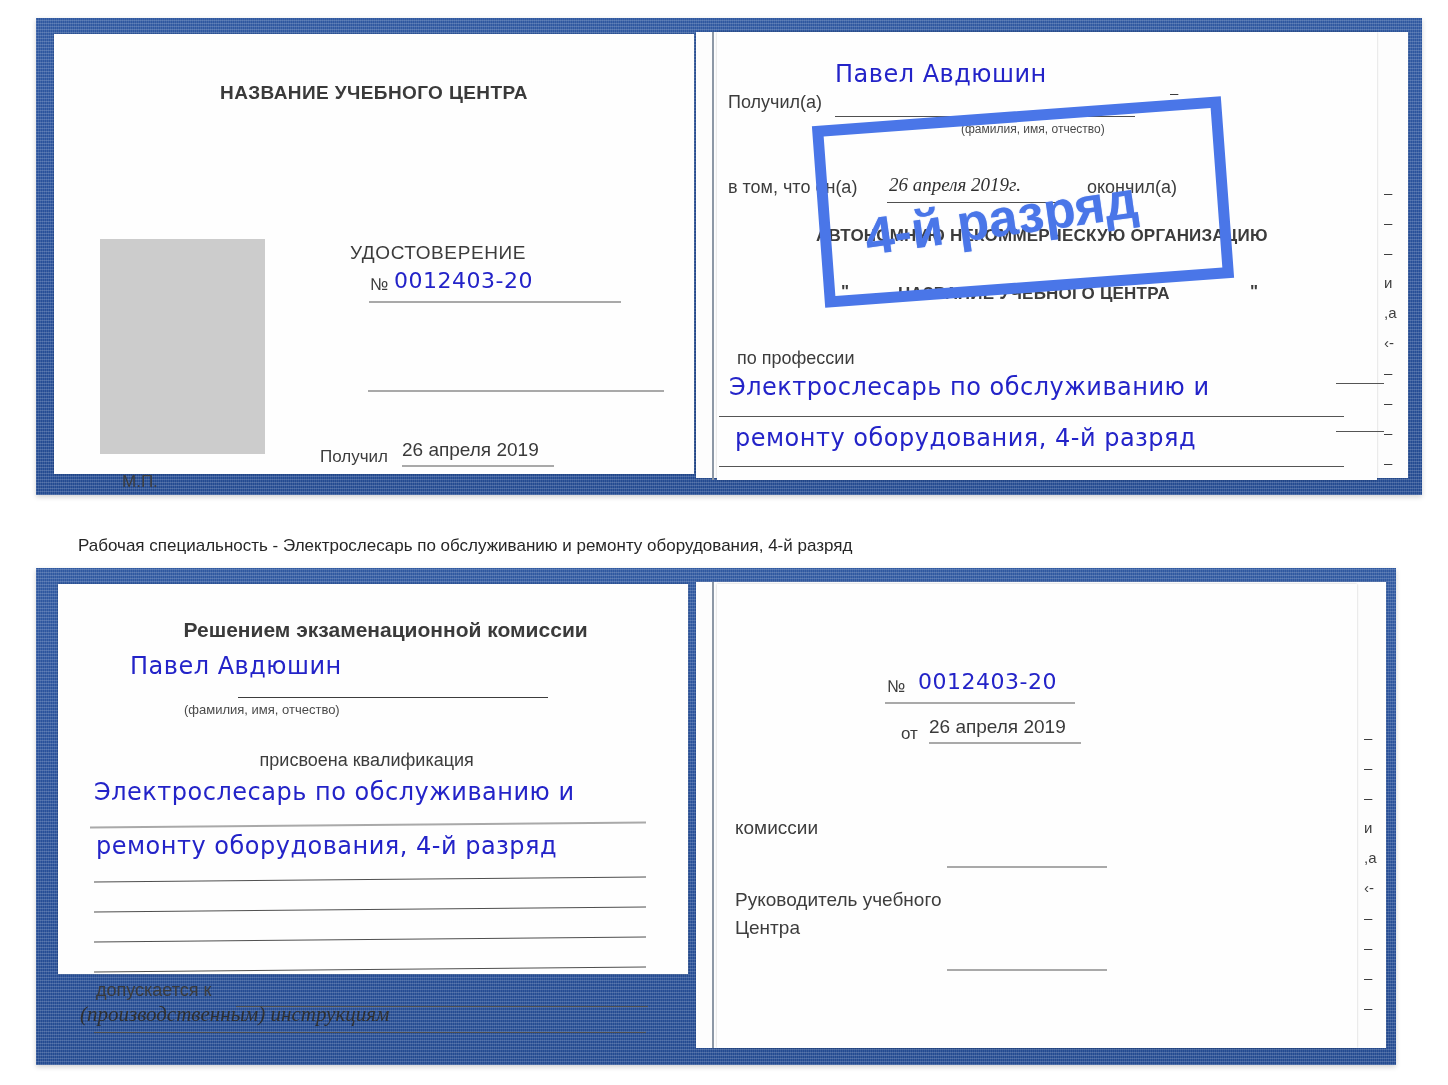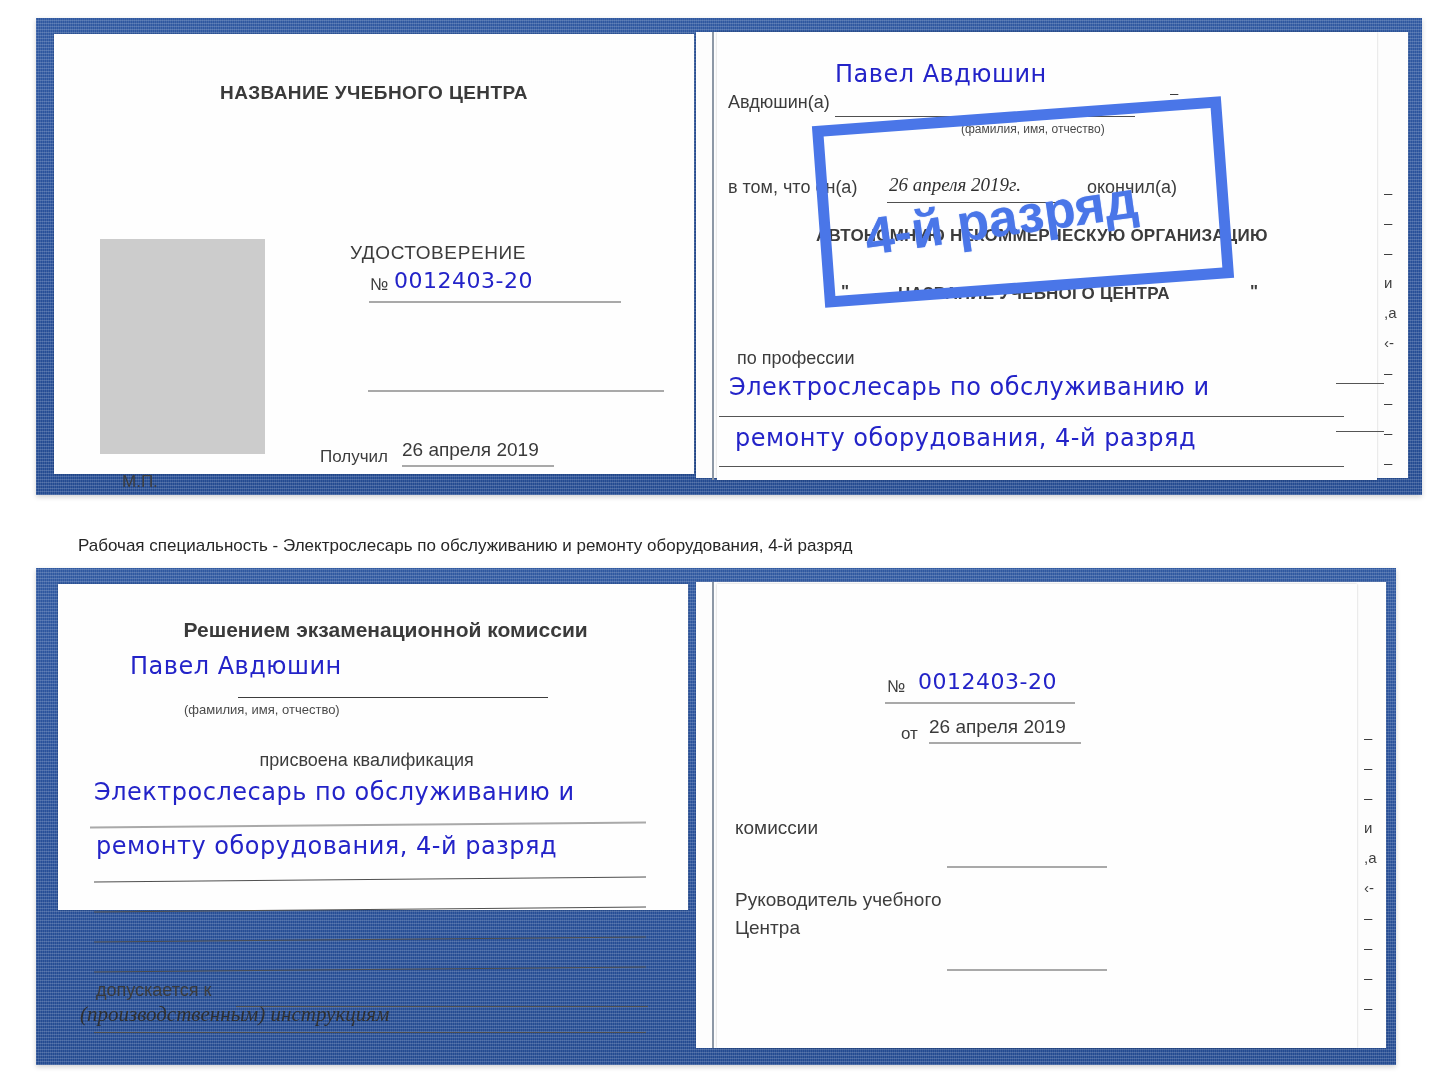--- a/index.html
+++ b/index.html
@@ -120,21 +120,21 @@
 
     <div class="lbl" style="left:266px;top:413px;font-size:17px;">Получил</div>
     <div class="lbl" style="left:348px;top:405px;font-size:19px;color:#3a3a3a;">26 апреля 2019</div>
     <div class="rule" style="left:348px;top:431px;width:152px;"></div>
   </div>
 
   <div class="spine" style="left:676px;top:14px;height:448px;"></div>
 
   <div class="page" style="left:681px;top:14px;width:660px;height:448px;">
 
-    <div class="lbl" style="left:11px;top:60px;font-size:18px;">Авдюшин(а)</div>
+    <div class="lbl" style="left:11px;top:60px;font-size:18px;">Получил(а)</div>
     <div class="hand" style="left:118px;top:28px;font-size:24px;">Павел Авдюшин</div>
     <div class="rule dark" style="left:118px;top:84px;width:300px;background:#4f4f4f;"></div>
     <div class="lbl" style="left:244px;top:90px;font-size:12px;color:#4a4a4a;">(фамилия, имя, отчество)</div>
     <div class="lbl" style="left:453px;top:52px;font-size:15px;">–</div>
 
     <div class="lbl" style="left:11px;top:145px;font-size:18px;">в том, что он(а)</div>
     <div class="italic-hand" style="left:172px;top:142px;font-size:19px;">26 апреля 2019г.</div>
     <div class="rule dark" style="left:170px;top:170px;width:182px;background:#4f4f4f;"></div>
     <div class="lbl" style="left:370px;top:145px;font-size:18px;">окончил(а)</div>
 
@@ -168,21 +168,21 @@
   <div class="stamp" style="left:782px;top:93px;width:410px;height:182px;"></div>
   <div class="stamp-text" style="left:828px;top:170px;font-size:52px;">4-й разряд</div>
 </div>
 
 <div class="caption" style="left:78px;top:532px;">Рабочая специальность - Электрослесарь по обслуживанию и ремонту оборудования, 4-й разряд</div>
 
 <div class="book" style="left:36px;top:568px;width:1360px;height:497px;">
 
   <div class="under-sheet" style="left:660px;top:14px;width:690px;height:466px;"></div>
 
-  <div class="page" style="left:22px;top:16px;width:630px;height:326px;">
+  <div class="page" style="left:22px;top:16px;width:630px;height:390px;">
 
     <div class="lbl center" style="left:52%;top:34px;font-size:21px;font-weight:bold;color:#3a3a3a;">Решением экзаменационной комиссии</div>
 
     <div class="hand" style="left:72px;top:68px;font-size:24px;">Павел Авдюшин</div>
     <div class="rule dark" style="left:180px;top:113px;width:310px;background:#3d3d3d;"></div>
     <div class="lbl" style="left:126px;top:118px;font-size:13px;color:#4a4a4a;">(фамилия, имя, отчество)</div>
 
     <div class="lbl center" style="left:49%;top:166px;font-size:18px;">присвоена квалификация</div>
 
     <div class="hand" style="left:36px;top:194px;font-size:24px;">Электрослесарь по обслуживанию и</div>

